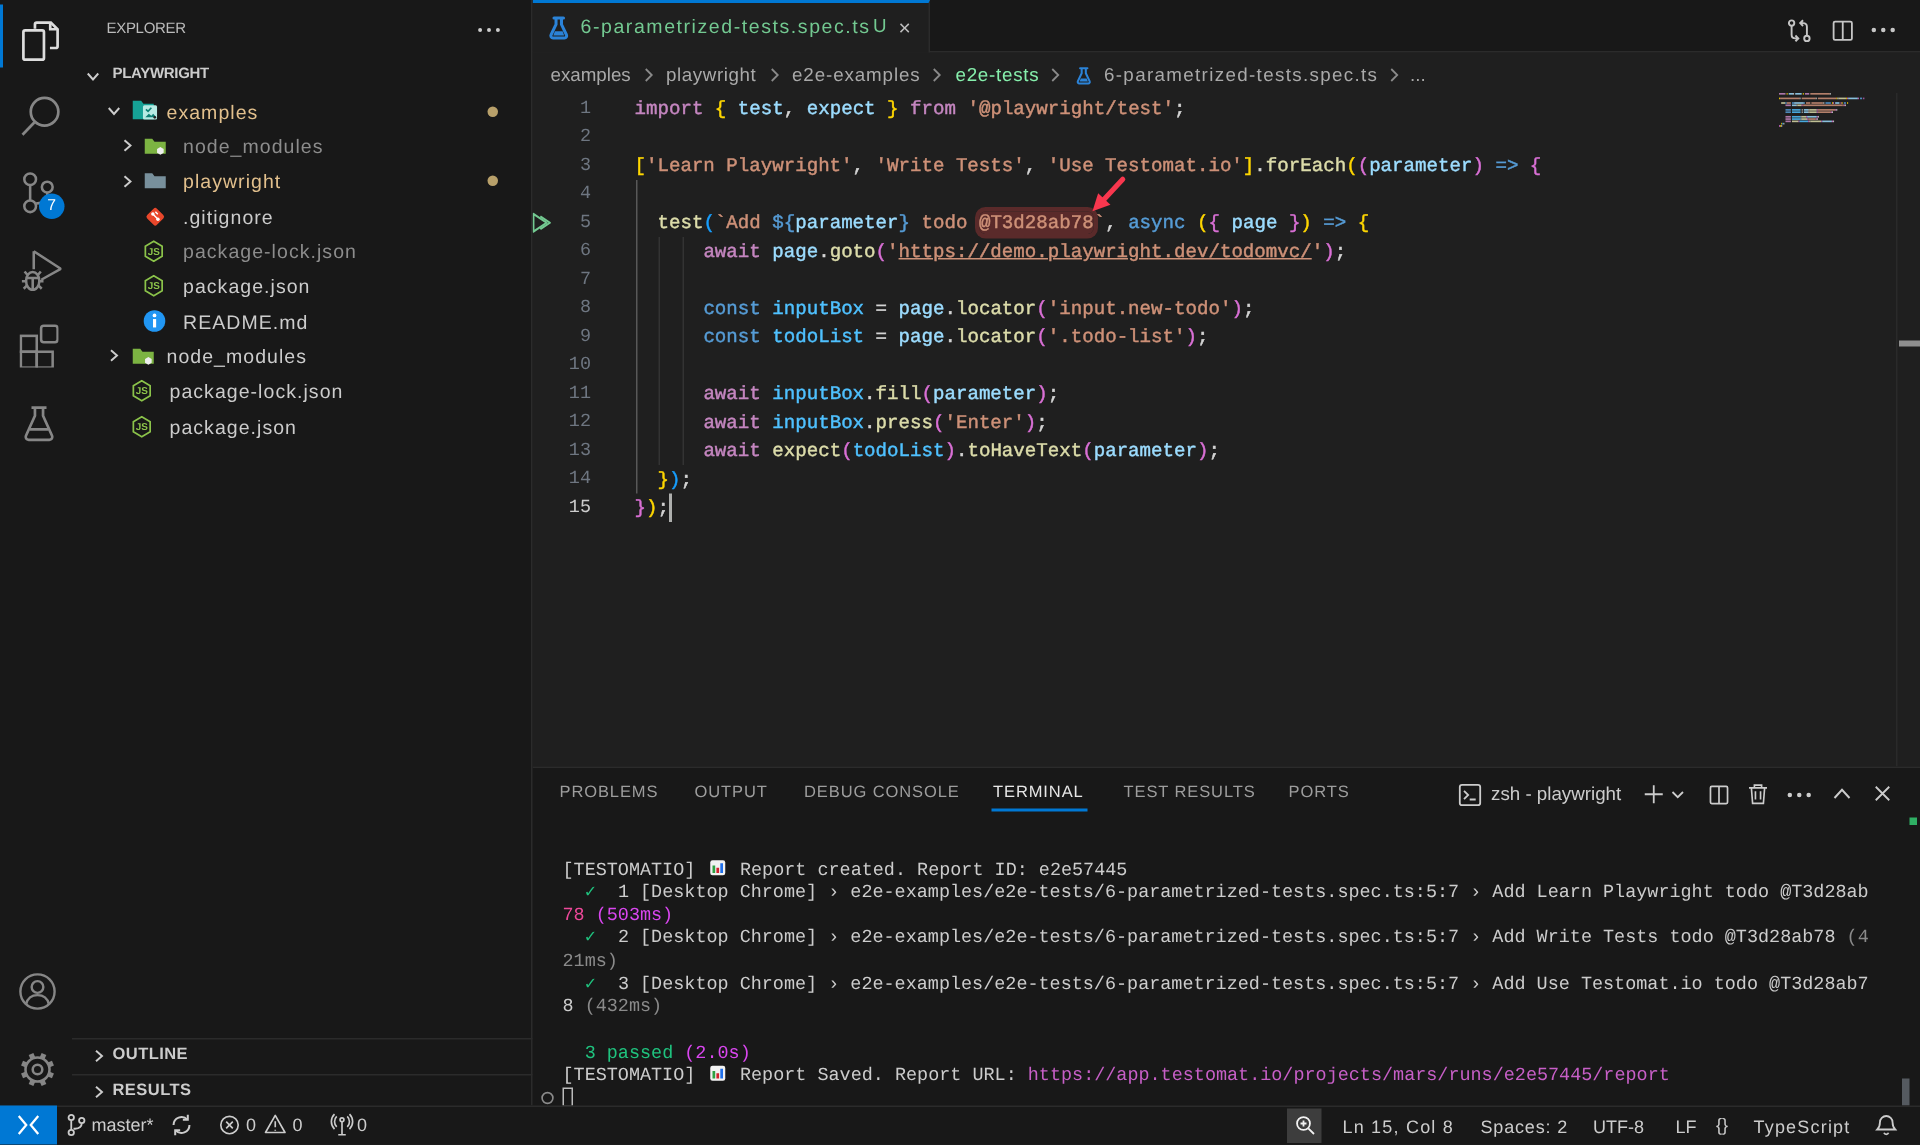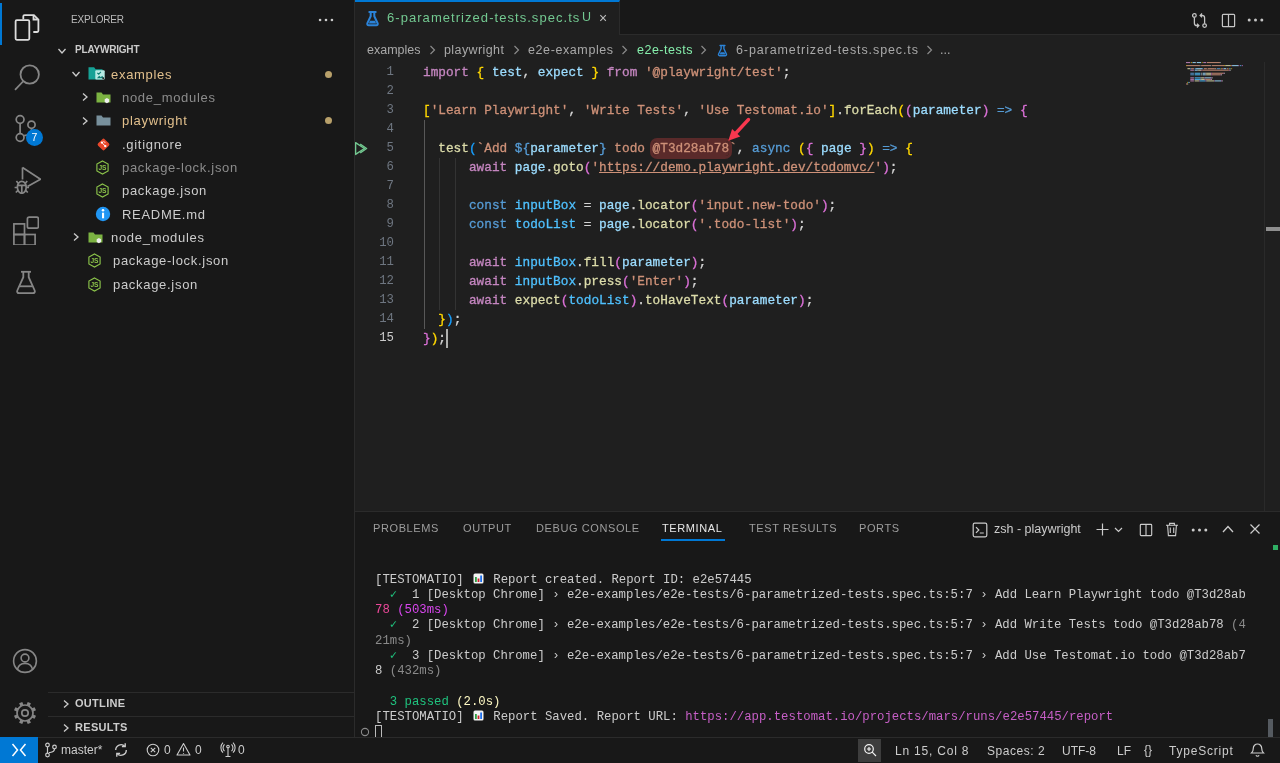--- a/index.html
+++ b/index.html
@@ -256,21 +256,21 @@
       <rect x="2" y="4" width="1.8" height="5" fill="#2ea043"></rect>
       <rect x="4.6" y="5.5" width="1.8" height="3.5" fill="#cf222e"></rect>
       <rect x="7.2" y="2.5" width="1.8" height="6.5" fill="#1f6feb"></rect>
     </svg><span style="color:#cccccc"> Report created. Report ID: e2e57445</span></div>
 <div class="tl mono" style="top:587.8px;"><span style="color:#cccccc">  </span><span style="color:#1fc27e">✓</span><span style="color:#cccccc">  1 [Desktop Chrome] › e2e-examples/e2e-tests/6-parametrized-tests.spec.ts:5:7 › Add Learn Playwright todo @T3d28ab</span></div>
 <div class="tl mono" style="top:603.0px;"><span style="color:#ec4899">78 </span><span style="color:#d946ef">(503ms)</span></div>
 <div class="tl mono" style="top:618.2px;"><span style="color:#cccccc">  </span><span style="color:#1fc27e">✓</span><span style="color:#cccccc">  2 [Desktop Chrome] › e2e-examples/e2e-tests/6-parametrized-tests.spec.ts:5:7 › Add Write Tests todo @T3d28ab78 </span><span style="color:#8a8a8a">(4</span></div>
 <div class="tl mono" style="top:633.5px;"><span style="color:#8a8a8a">21ms)</span></div>
 <div class="tl mono" style="top:648.8px;"><span style="color:#cccccc">  </span><span style="color:#1fc27e">✓</span><span style="color:#cccccc">  3 [Desktop Chrome] › e2e-examples/e2e-tests/6-parametrized-tests.spec.ts:5:7 › Add Use Testomat.io todo @T3d28ab7</span></div>
 <div class="tl mono" style="top:664.0px;"><span style="color:#cccccc">8 </span><span style="color:#8a8a8a">(432ms)</span></div>
-<div class="tl mono" style="top:694.5px;"><span style="color:#cccccc">  </span><span style="color:#1fc27e">3 passed</span><span style="color:#fef9c3"> (2.0s)</span></div>
+<div class="tl mono" style="top:694.5px;"><span style="color:#cccccc">  </span><span style="color:#1fc27e">3 passed</span><span style="color:#d946ef"> (2.0s)</span></div>
 <div class="tl mono" style="top:709.8px;"><span style="color:#cccccc">[TESTOMATIO] </span><svg style="display:inline-block;vertical-align:-1px;margin:0 2px" width="11" height="11" viewBox="0 0 11 11">
       <rect x="0.5" y="0.5" width="10" height="10" rx="1.5" fill="#f2f2f2"></rect>
       <rect x="2" y="4" width="1.8" height="5" fill="#2ea043"></rect>
       <rect x="4.6" y="5.5" width="1.8" height="3.5" fill="#cf222e"></rect>
       <rect x="7.2" y="2.5" width="1.8" height="6.5" fill="#1f6feb"></rect>
     </svg><span style="color:#cccccc"> Report Saved. Report URL: </span><span style="color:#c75fc7">https://app.testomat.io/projects/mars/runs/e2e57445/report</span></div>
 <div class="tl mono" style="top:725.0px;font-weight:bold;"><span style="display:inline-block;width:7px;height:13px;border:1px solid #bbbbbb;vertical-align:-2px"></span></div>
 <svg class="a" style="left:360px;top:727px" width="10" height="10" viewBox="0 0 10 10">
     <circle cx="5" cy="5" r="3.6" fill="none" stroke="#8a8a8a" stroke-width="1.1"></circle>
   </svg>

